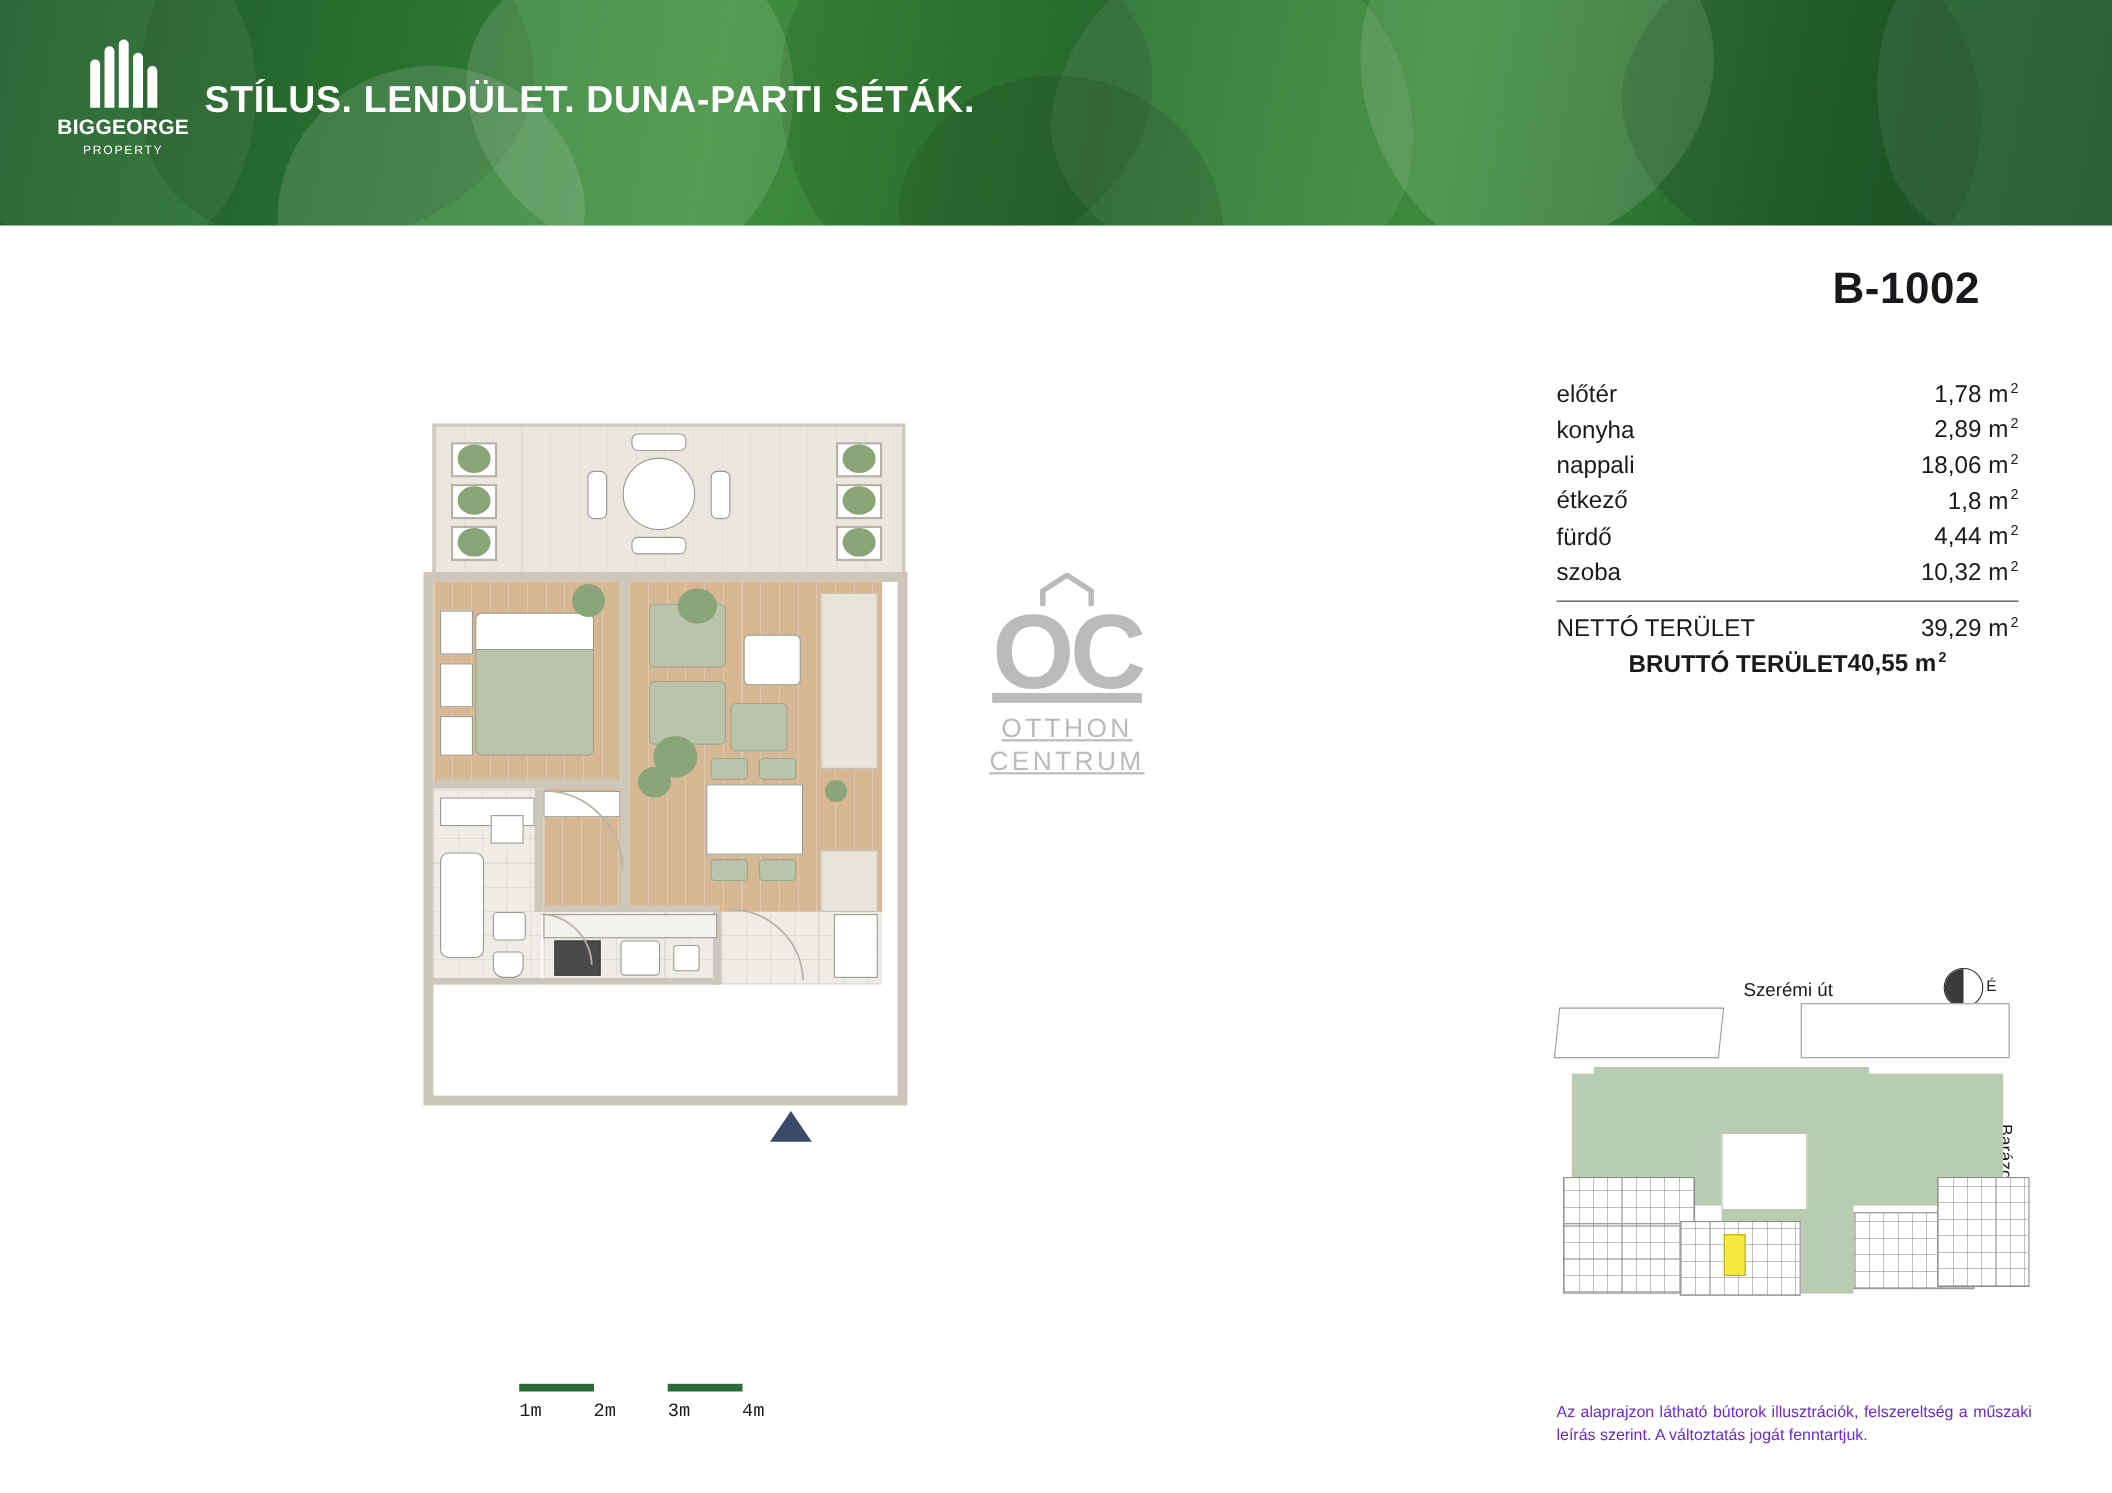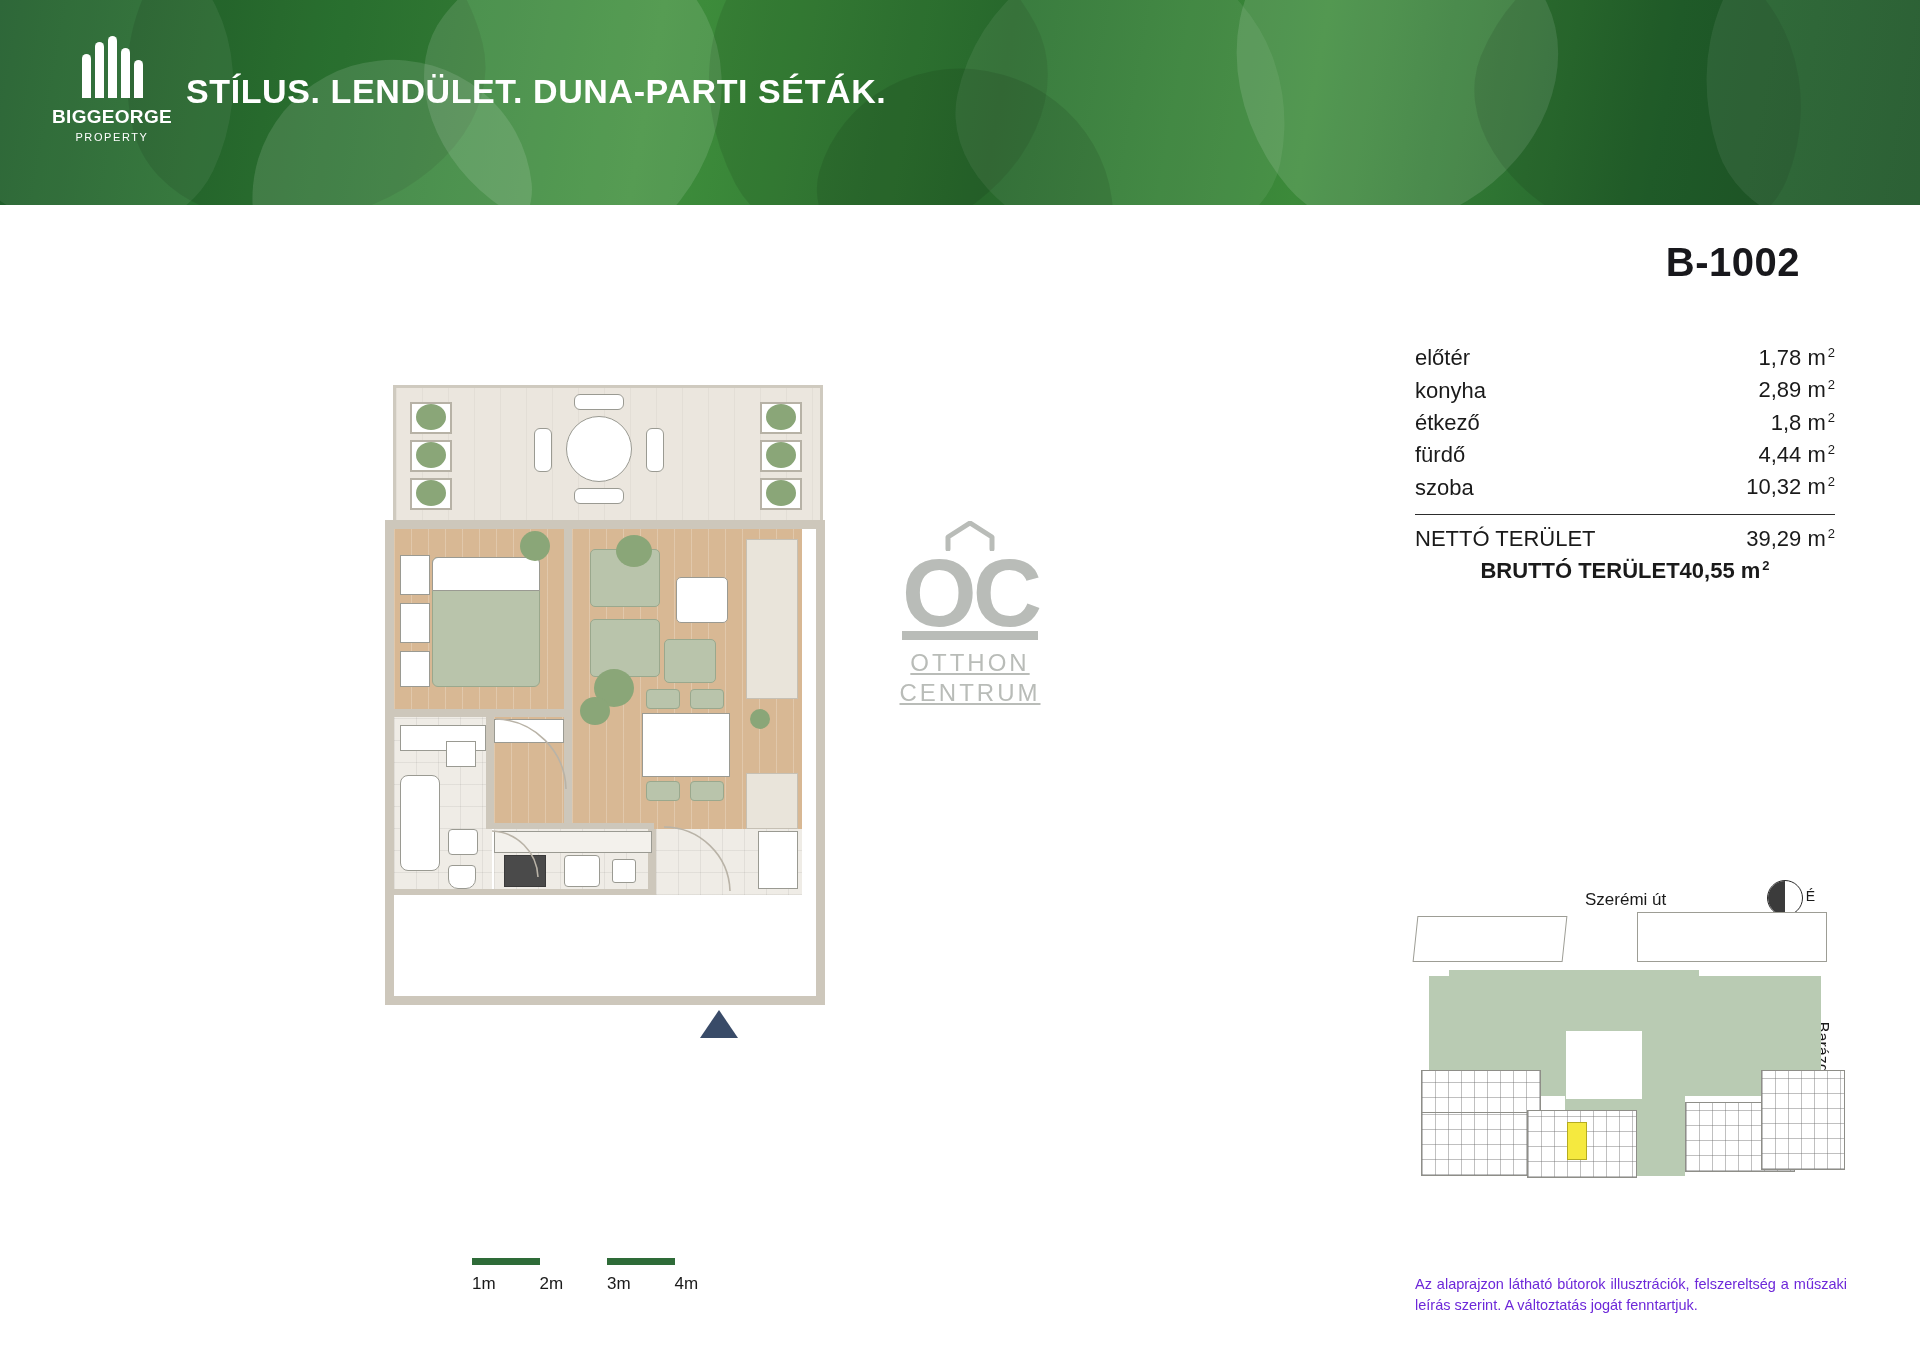--- a/index.html
+++ b/index.html
@@ -245,20 +245,21 @@
     border-right: 19px solid transparent;
     border-bottom: 28px solid #394b68;
   }
 
   
   .scalebar {
     position: absolute;
     left: 472px;
     top: 1258px;
     width: 270px;
+    font-family: Liberation Mono, monospace;
   }
   .scale-segs {
     display: flex;
     height: 7px;
   }
   .scale-segs i { display: block; height: 7px; width: 25%; }
   .scale-segs i.on { background: #2e6b38; }
   .scale-segs i.off { background: transparent; }
   .scale-labels {
     display: flex;
@@ -388,20 +389,24 @@
 <div class="area-table">
   <div class="area-row">
     <span class="label">előtér</span>
     <span class="value"><span>1,78 m</span><sup>2</sup></span>
   </div>
   <div class="area-row">
     <span class="label">konyha</span>
     <span class="value"><span>2,89 m</span><sup>2</sup></span>
   </div>
   <div class="area-row">
+    <span class="label">nappali</span>
+    <span class="value"><span>18,06 m</span><sup>2</sup></span>
+  </div>
+  <div class="area-row">
     <span class="label">étkező</span>
     <span class="value"><span>1,8 m</span><sup>2</sup></span>
   </div>
   <div class="area-row">
     <span class="label">fürdő</span>
     <span class="value"><span>4,44 m</span><sup>2</sup></span>
   </div>
   <div class="area-row">
     <span class="label">szoba</span>
     <span class="value"><span>10,32 m</span><sup>2</sup></span>

